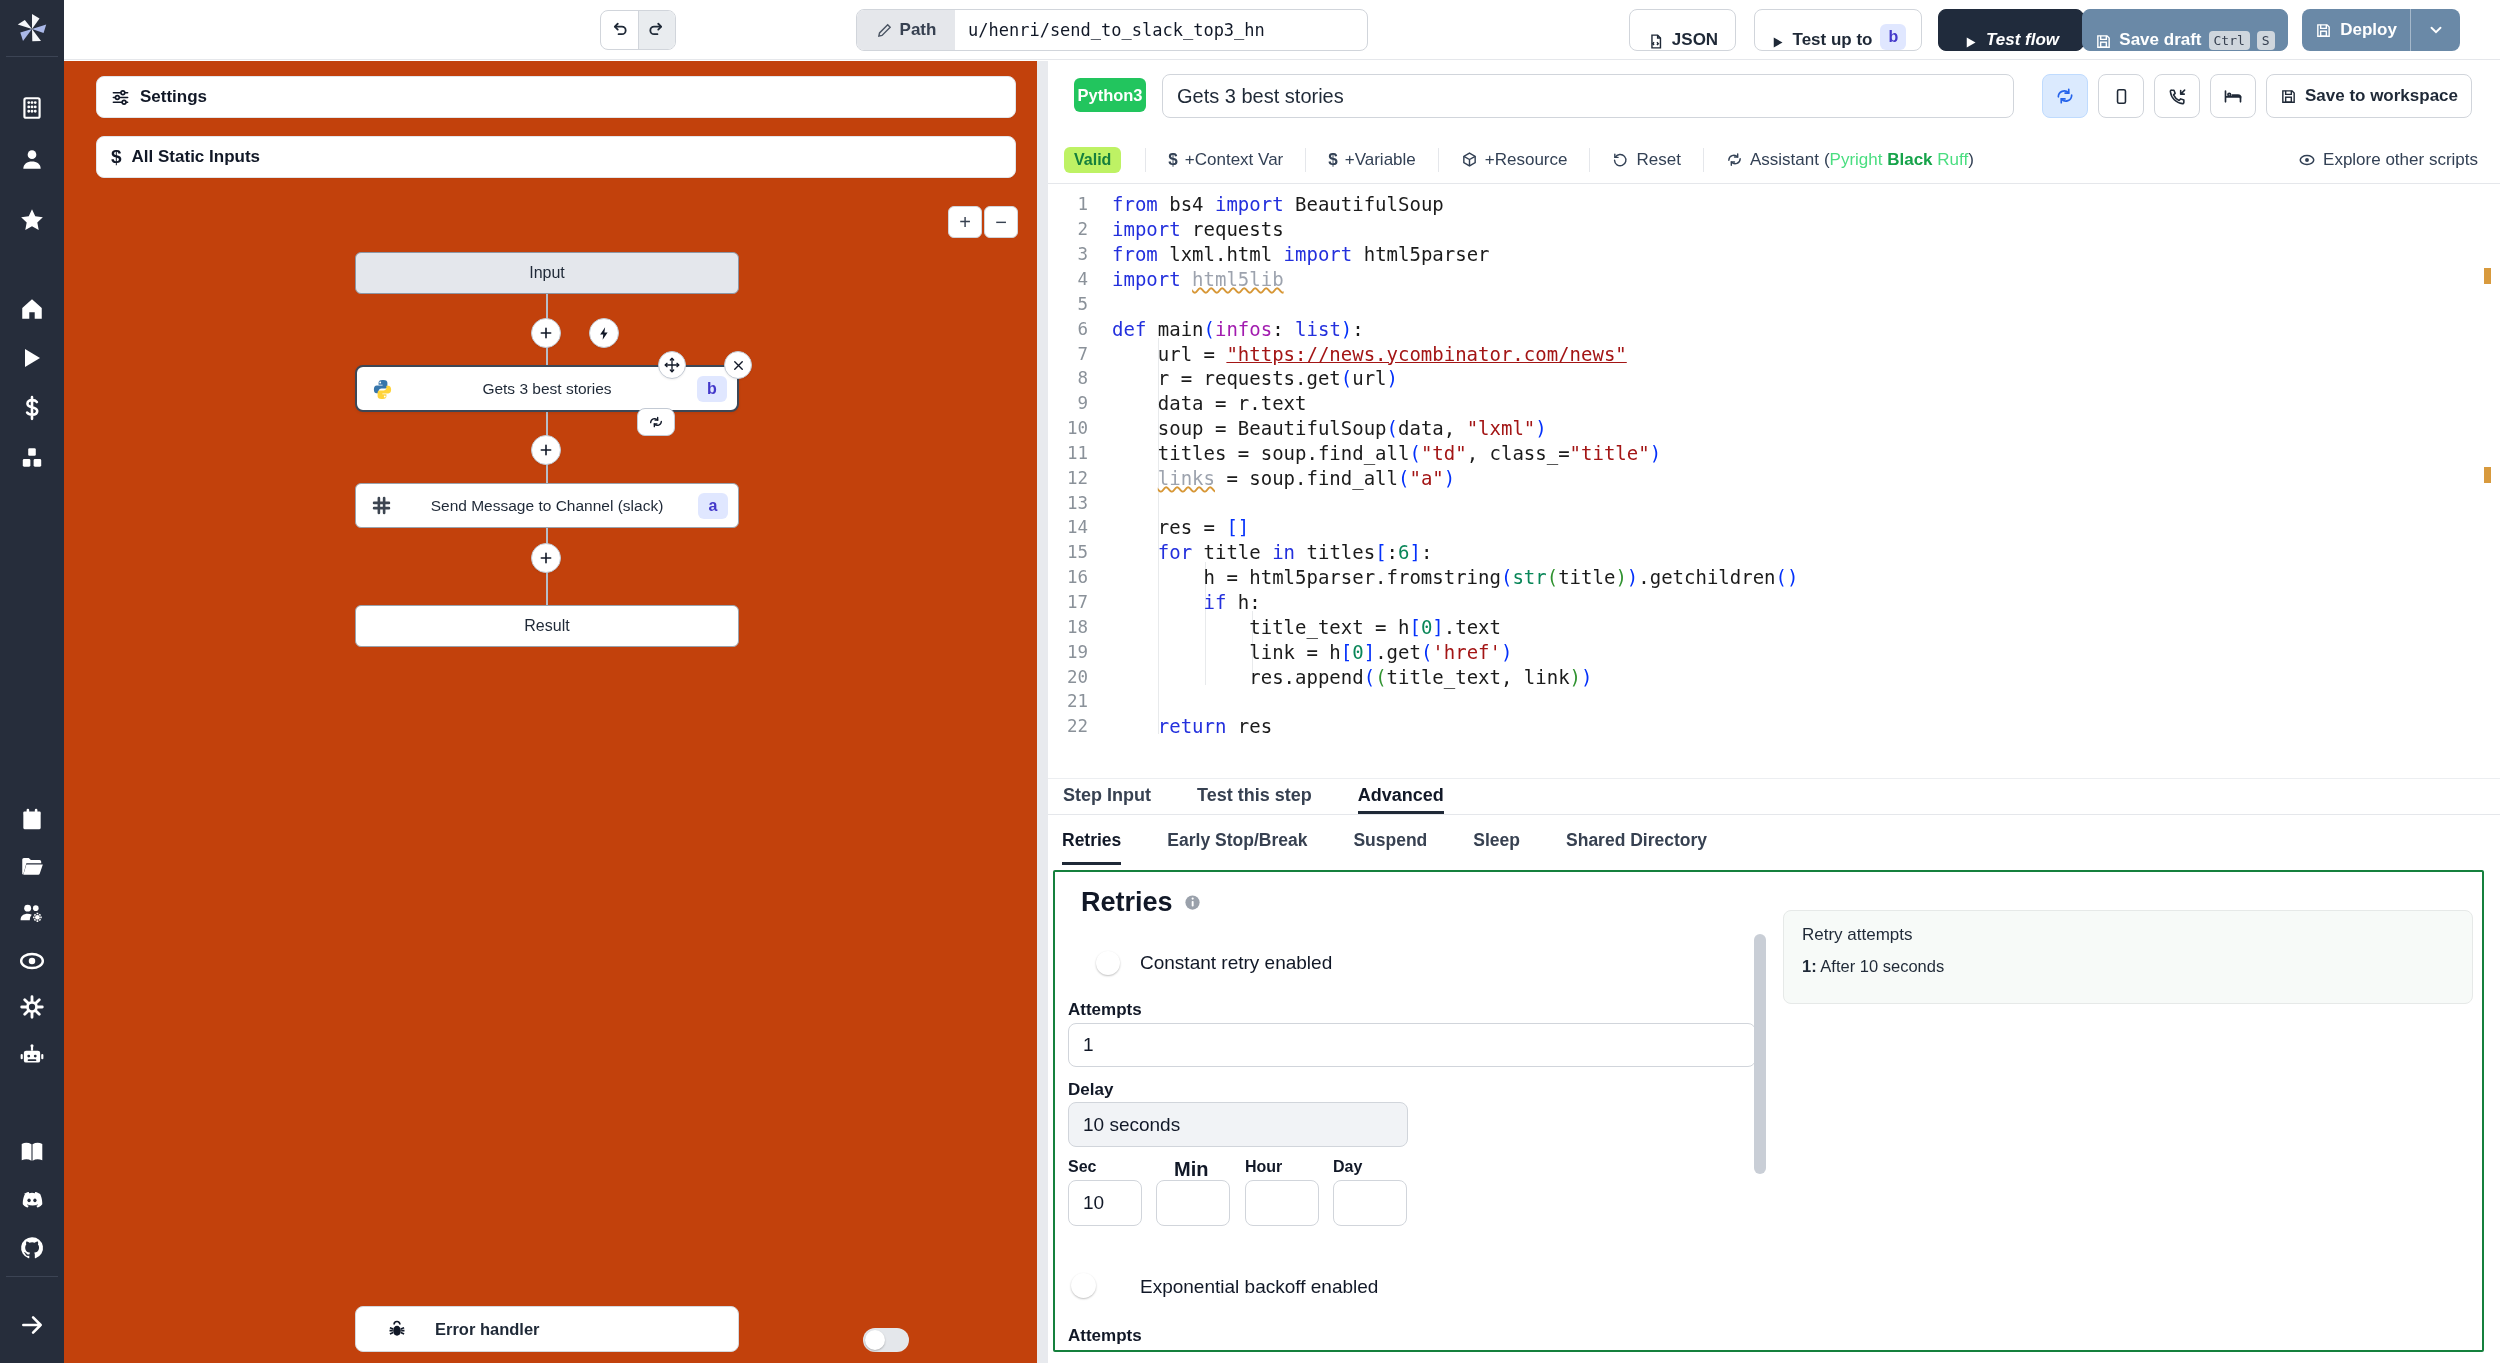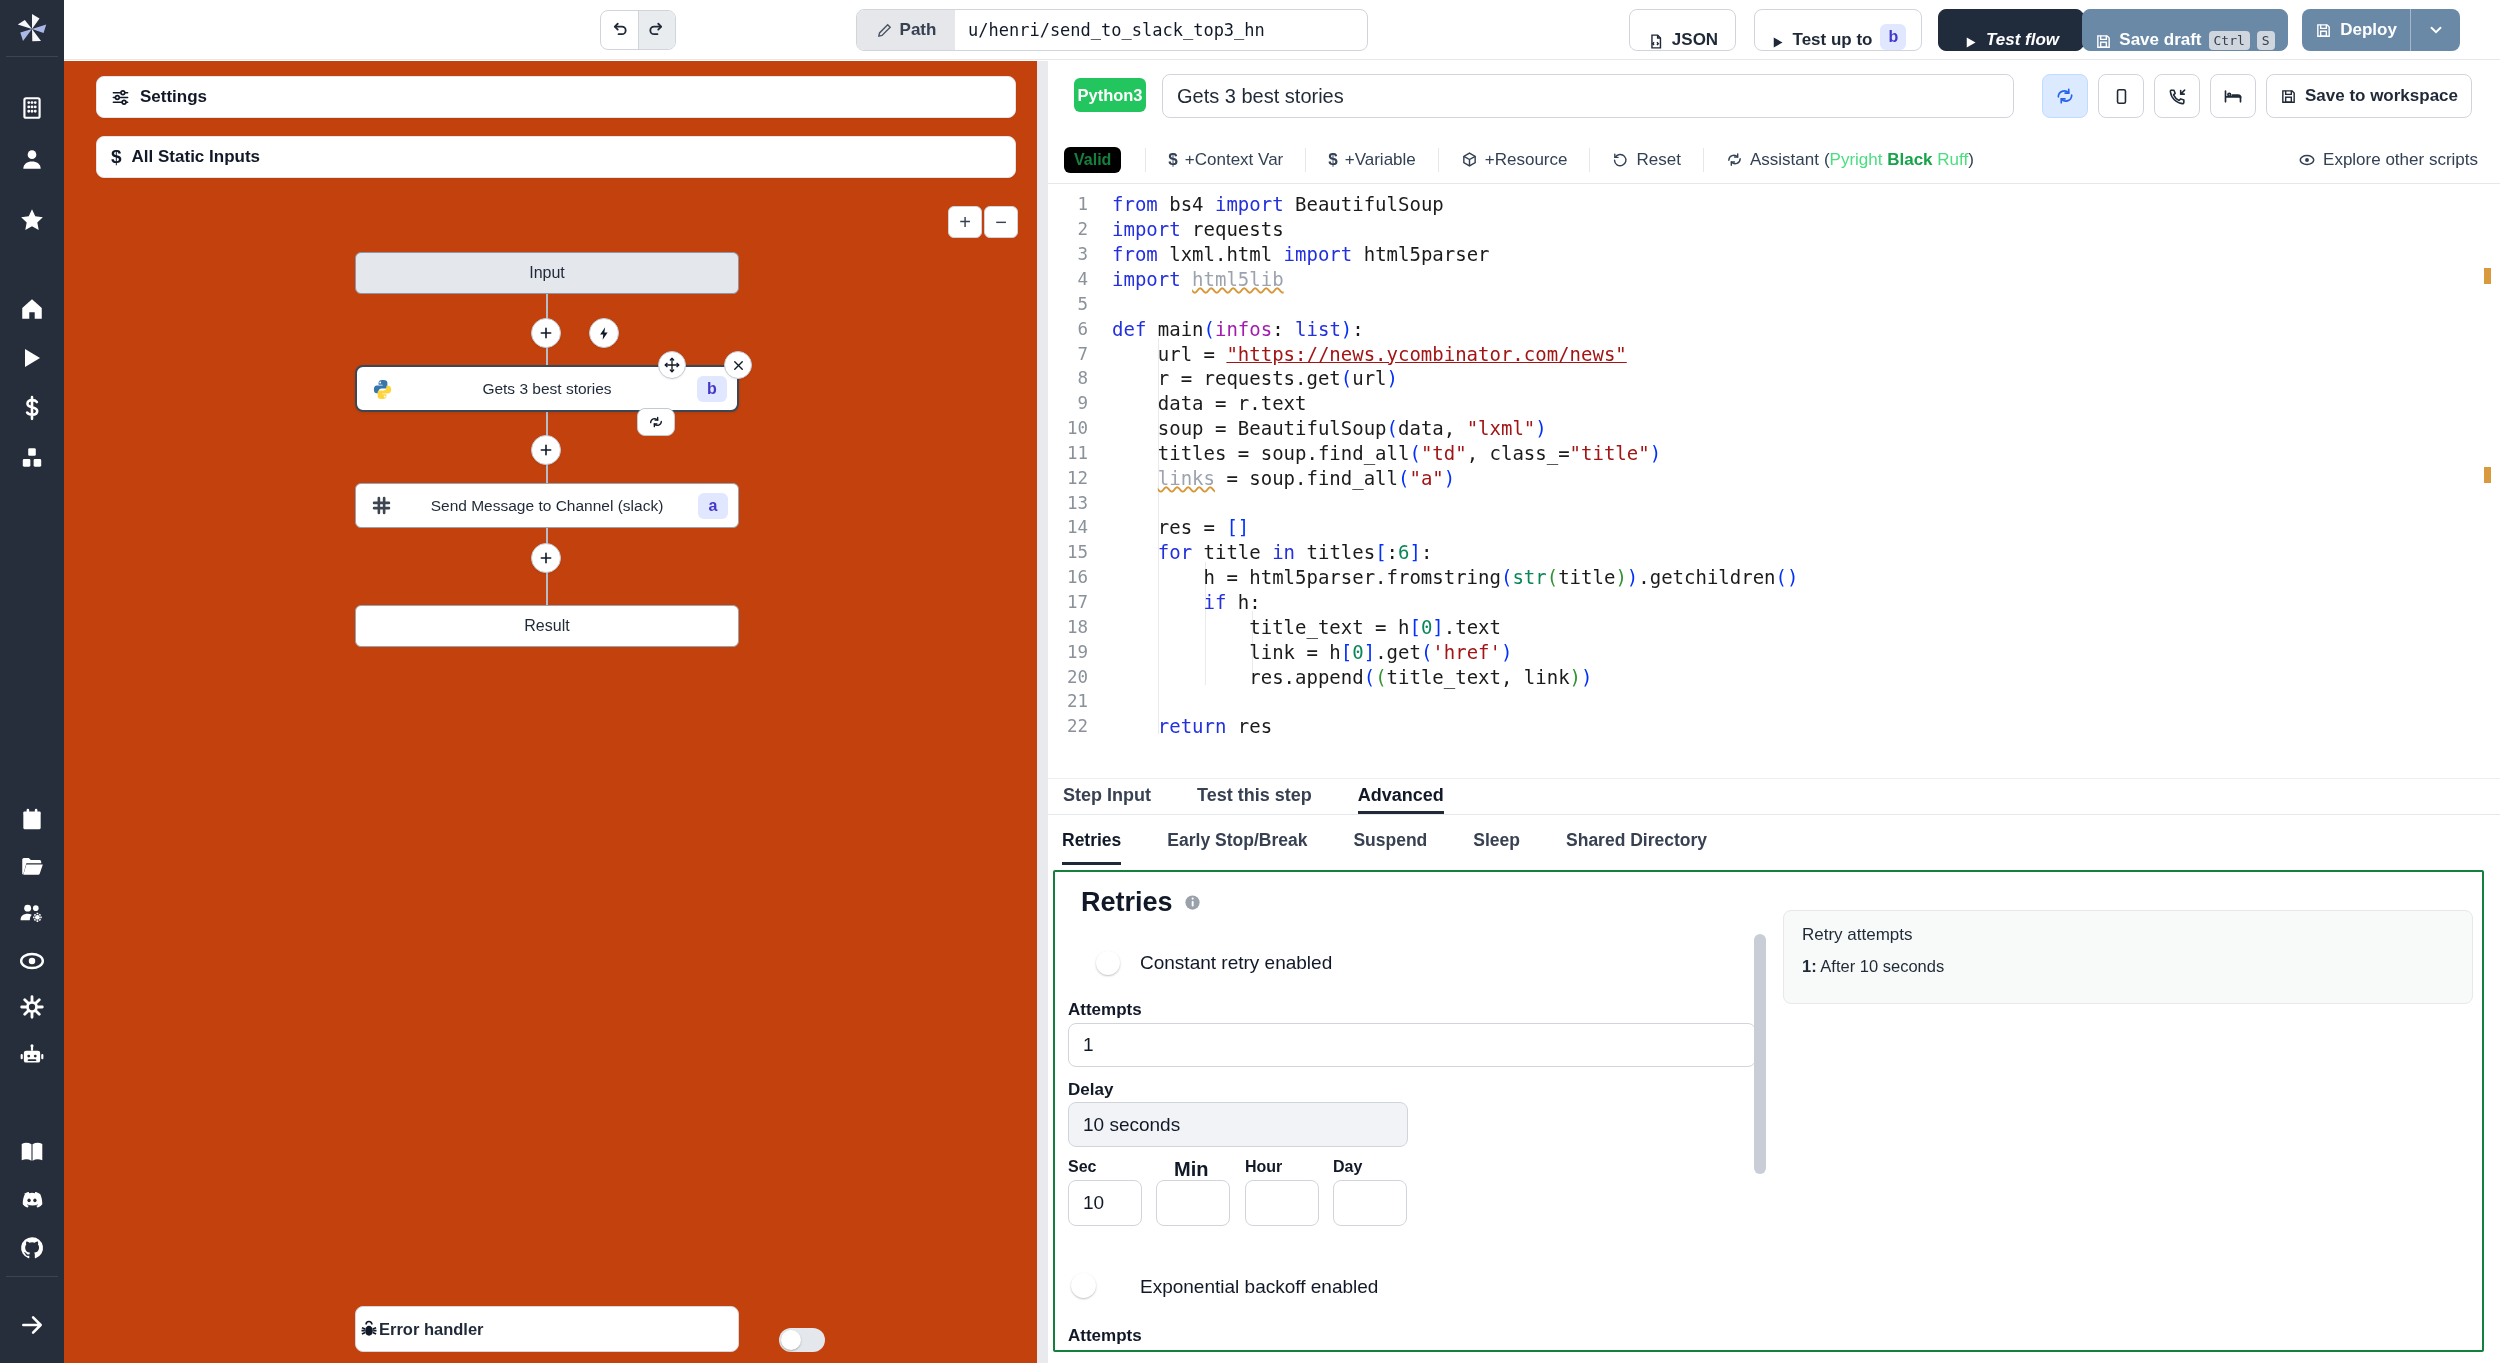--- a/index.html
+++ b/index.html
@@ -66,21 +66,21 @@
 
   
   #editor-panel { left:1048px; top:61px; width:1452px; height:1302px; background:#fff; }
   .sq-btn { position:absolute; top:13px; width:46px; height:44px; border:1px solid #d1d5db; border-radius:8px;
     background:#fff; display:flex; align-items:center; justify-content:center; color:#1f2937; }
   .sq-btn.hl { background:#dbeafe; border-color:#bfdbfe; color:#2563eb; }
   #toolbar { position:absolute; left:0; top:75px; width:1452px; height:48px; border-bottom:1px solid #e5e7eb;
     display:flex; align-items:center; font-size:17px; color:#334155; }
   .tb-item { display:flex; align-items:center; gap:7px; white-space:nowrap; }
   .tb-sep { width:1px; height:24px; background:#e5e7eb; }
-  #valid-badge { background:#000000; color:#15803d; font-weight:600; font-size:16px; border-radius:6px;
+  #valid-badge { background:#bef264; color:#15803d; font-weight:600; font-size:16px; border-radius:6px;
     padding:4px 10px; }
   .grn-lt { color:#4ade80; } .grn-md { color:#16a34a; font-weight:bold; }
 
   
   #code { position:absolute; left:0; top:125px; width:1452px; height:592px; background:#fff;
     font-family:"DejaVu Sans Mono", monospace; font-size:19px; }
   .cl { position:absolute; left:0; width:1452px; height:24.85px; display:flex; align-items:center; }
   .cl .ln { width:40px; text-align:right; color:#8a9199; font-size:17.5px; flex:none; }
   .cl .ct { padding-left:24px; white-space:pre; }
   .tk-k { color:#2330dd; } .tk-p { color:#1b1b1b; } .tk-s { color:#a31515; }
@@ -417,21 +417,21 @@
     <div class="circ" style="left:467px;top:482px;">
       <svg width="16" height="16" viewBox="0 0 24 24" fill="none" stroke="#111827" stroke-width="2.4" stroke-linecap="round">
           <path d="M12 5v14M5 12h14"></path>
         </svg>
     </div>
 
     <div class="node" style="top:544px;height:42px;">
       <span>Result</span>
     </div>
 
-    <div class="node" style="top:1245px;height:46px;border:1px solid #d4d8de;border-radius:8px;justify-content:flex-start;padding-left:3px;gap:0;">
+    <div class="node" style="top:1245px;height:46px;border:1px solid #d4d8de;border-radius:8px;justify-content:flex-start;padding-left:31px;gap:28px;">
       <svg width="20" height="20" viewBox="0 0 24 24">
           <path d="M8.5 6.5a3.5 3.5 0 0 1 7 0" fill="none" stroke="#111827" stroke-width="2"></path>
           <ellipse cx="12" cy="14" rx="4.6" ry="6" fill="#111827"></ellipse>
           <path d="M3.5 10.5l4 1.5M3.5 18l4-1.8M20.5 10.5l-4 1.5M20.5 18l-4-1.8M3 14h4M17 14h4" stroke="#111827" stroke-width="2" fill="none"></path>
         </svg>
       <span style="font-weight:bold;font-size:16.5px;">Error handler</span>
       <span class="toggle abs" style="left:295px;top:11px;width:46px;height:24px;background:#e4e7eb;">
           <span class="knob" style="left:2px;width:20px;height:20px;"></span>
         </span>
     </div>

